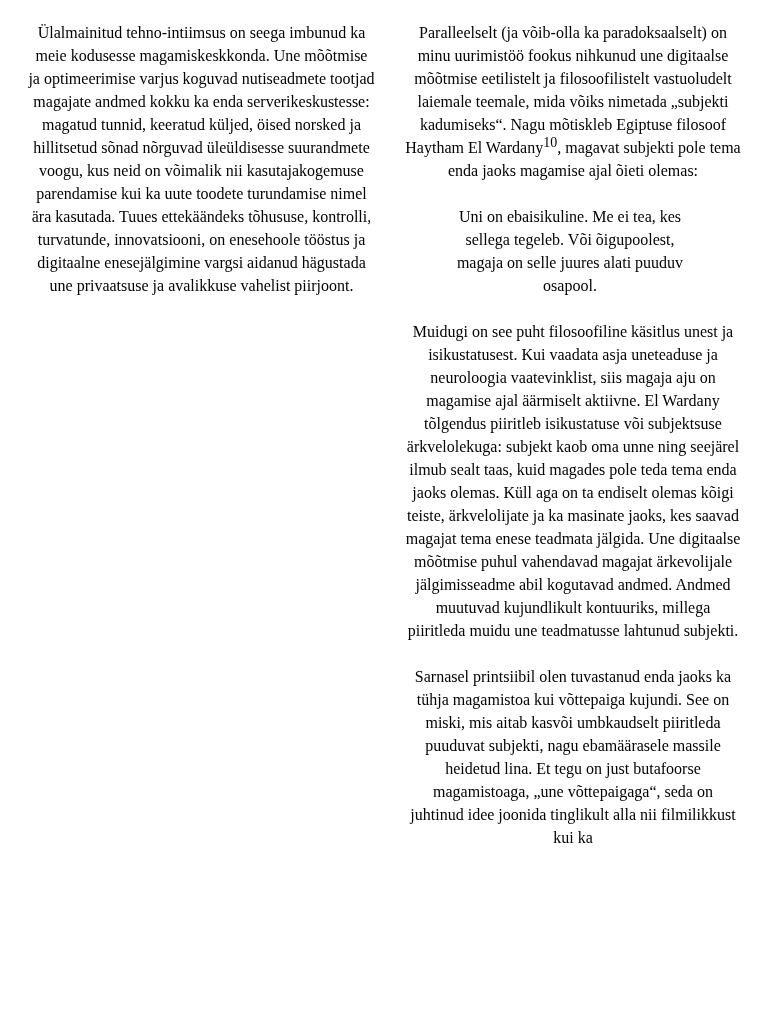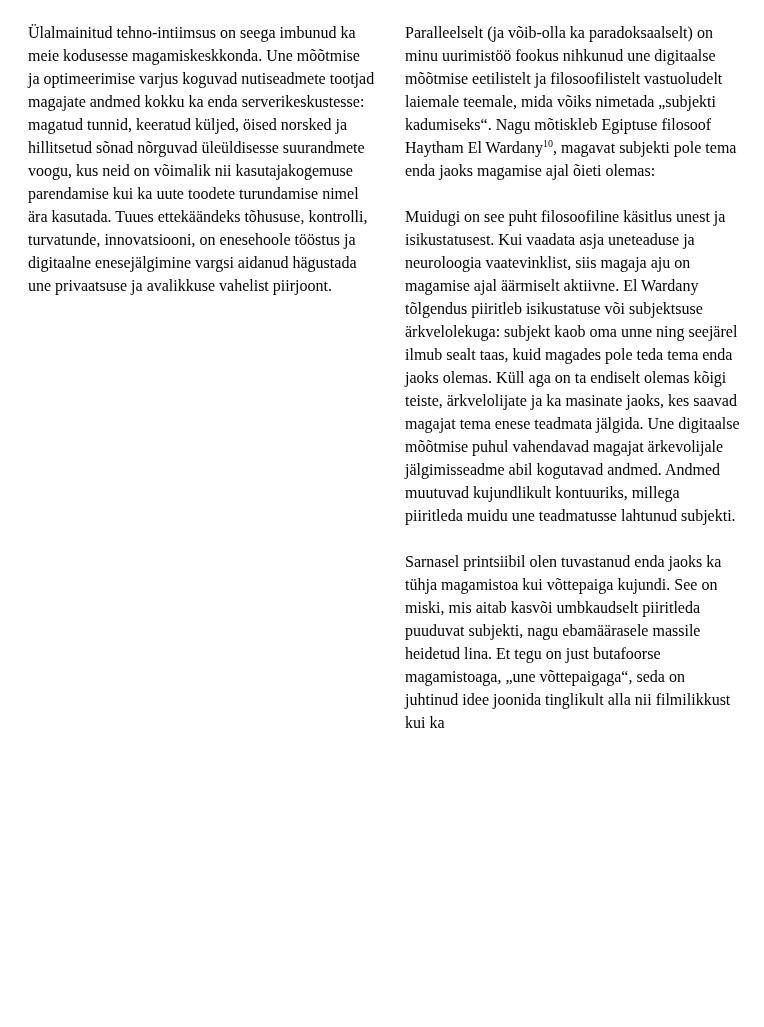--- a/index.html
+++ b/index.html
@@ -15,53 +15,54 @@
     color: #000000;
   }
   .page {
     display: flex;
     padding: 21px 24px 0 28px;
     column-gap: 30px;
   }
   .col {
     font-size: 16px;
     line-height: 23px;
-    text-align: left;
+    text-align: center;
     letter-spacing: 0;
   }
   .col-left  { width: 347px; flex: 0 0 auto; }
   .col-right { width: 336px; flex: 0 0 auto; }
   p { margin: 0 0 23px 0; }
   blockquote {
     margin: 0 0 23px 47px;
     max-width: 236px;
     padding: 0;
   }
   blockquote p { margin: 0 0 23px 0; }
   sup {
-    font-size: 10px;
+    font-size: 14px;
     line-height: 0;
     vertical-align: super;
     font-family: Liberation Serif, serif;
   }
 </style>
 </head>
 <body>
 
 <div class="page">
 
   <div class="col col-left">
     <p>Ülalmainitud tehno-intiimsus on seega imbunud ka meie kodusesse magamiskeskkonda. Une mõõtmise ja optimeerimise varjus koguvad nutiseadmete tootjad magajate andmed kokku ka enda serverikeskustesse: magatud tunnid, keeratud küljed, öised norsked ja hillitsetud sõnad nõrguvad üleüldisesse suurandmete voogu, kus neid on võimalik nii kasutajakogemuse parendamise kui ka uute toodete turundamise nimel ära kasutada. Tuues ettekäändeks tõhususe, kontrolli, turvatunde, innovatsiooni, on enesehoole tööstus ja digitaalne enesejälgimine vargsi aidanud hägustada une privaatsuse ja avalikkuse vahelist piirjoont.</p>
   </div>
 
   <div class="col col-right">
 
     <p><span>Paralleelselt (ja võib-olla ka paradoksaalselt) on minu uurimistöö fookus nihkunud une digitaalse mõõtmise eetilistelt ja filosoofilistelt vastuoludelt laiemale teemale, mida võiks nimetada „subjekti kadumiseks“. Nagu mõtiskleb Egiptuse filosoof Haytham El Wardany</span><sup>10</sup><span>, magavat subjekti pole tema enda jaoks magamise ajal õieti olemas:</span></p>
 
     <blockquote>
+      <p>Uni on ebaisikuline. Me ei tea, kes sellega tegeleb. Või õigupoolest, magaja on selle juures alati puuduv osapool.</p>
     </blockquote>
 
     <p>Muidugi on see puht filosoofiline käsitlus unest ja isikustatusest. Kui vaadata asja uneteaduse ja neuroloogia vaatevinklist, siis magaja aju on magamise ajal äärmiselt aktiivne. El Wardany tõlgendus piiritleb isikustatuse või subjektsuse ärkvelolekuga: subjekt kaob oma unne ning seejärel ilmub sealt taas, kuid magades pole teda tema enda jaoks olemas. Küll aga on ta endiselt olemas kõigi teiste, ärkvelolijate ja ka masinate jaoks, kes saavad magajat tema enese teadmata jälgida. Une digitaalse mõõtmise puhul vahendavad magajat ärkevolijale jälgimisseadme abil kogutavad andmed. Andmed muutuvad kujundlikult kontuuriks, millega piiritleda muidu une teadmatusse lahtunud subjekti.</p>
 
     <p>Sarnasel printsiibil olen tuvastanud enda jaoks ka tühja magamistoa kui võttepaiga kujundi. See on miski, mis aitab kasvõi umbkaudselt piiritleda puuduvat subjekti, nagu ebamäärasele massile heidetud lina. Et tegu on just butafoorse magamistoaga, „une võttepaigaga“, seda on juhtinud idee joonida tinglikult alla nii filmilikkust kui ka</p>
 
   </div>
 
 </div>
 

